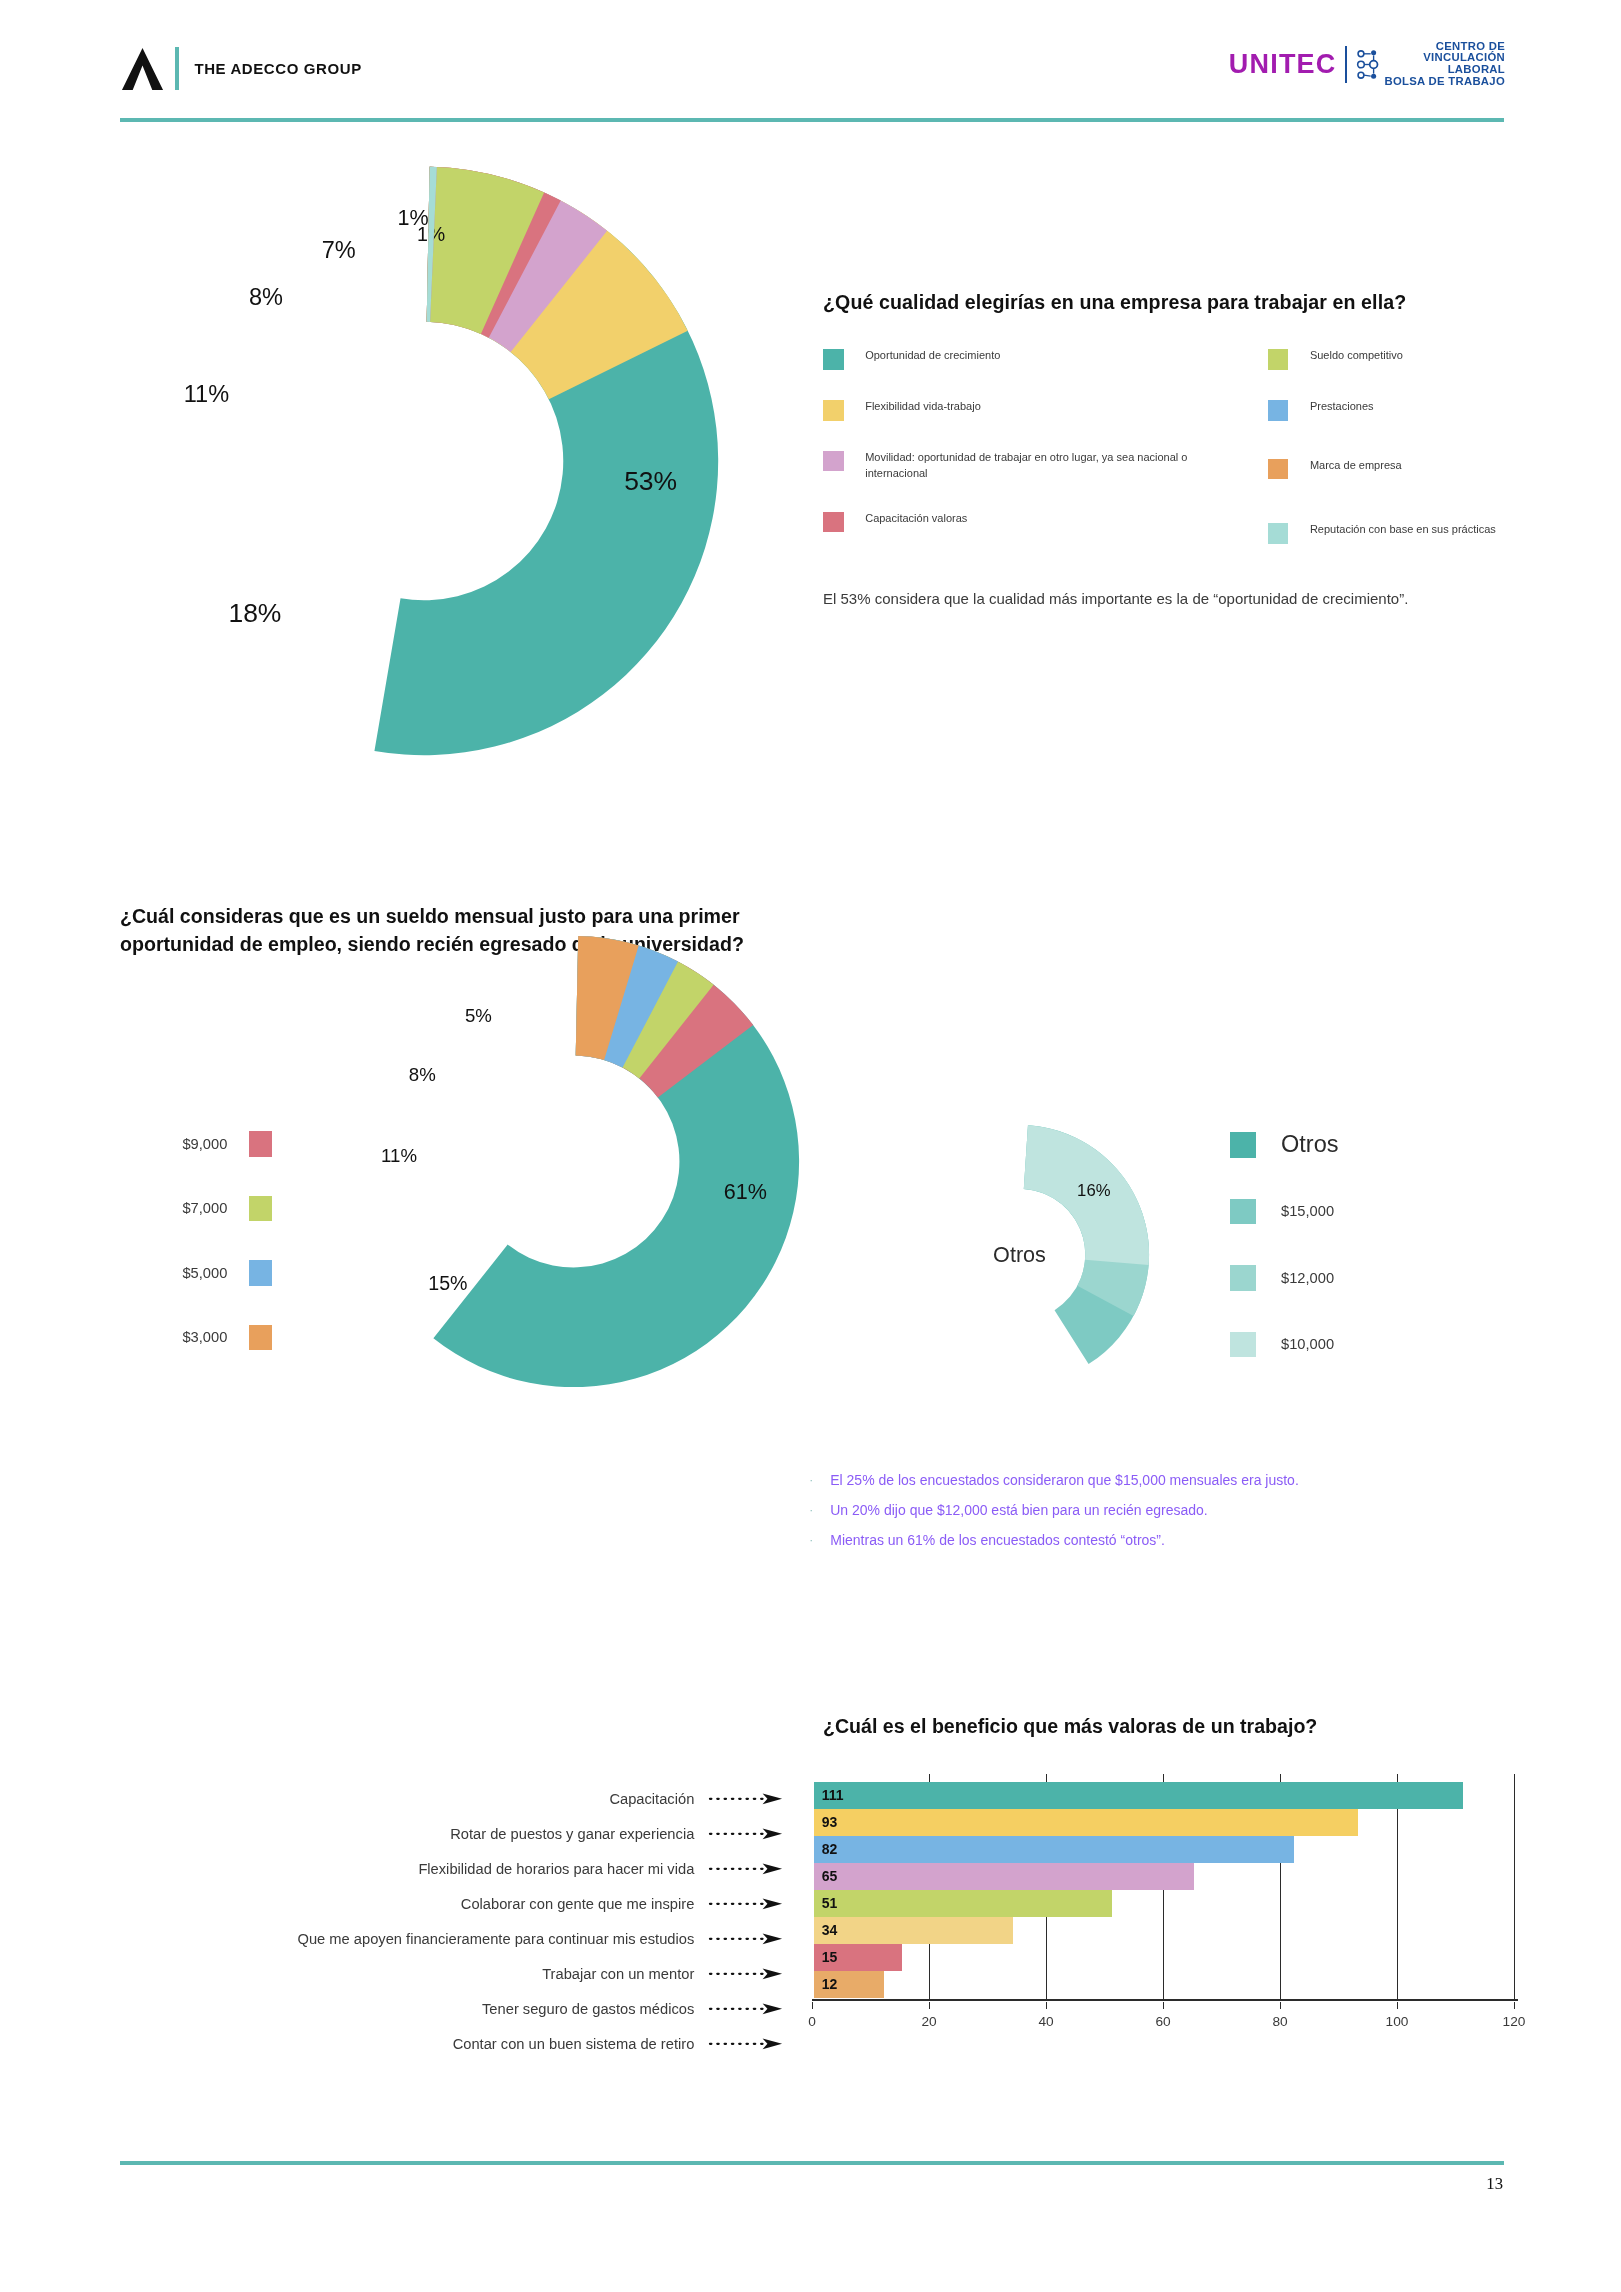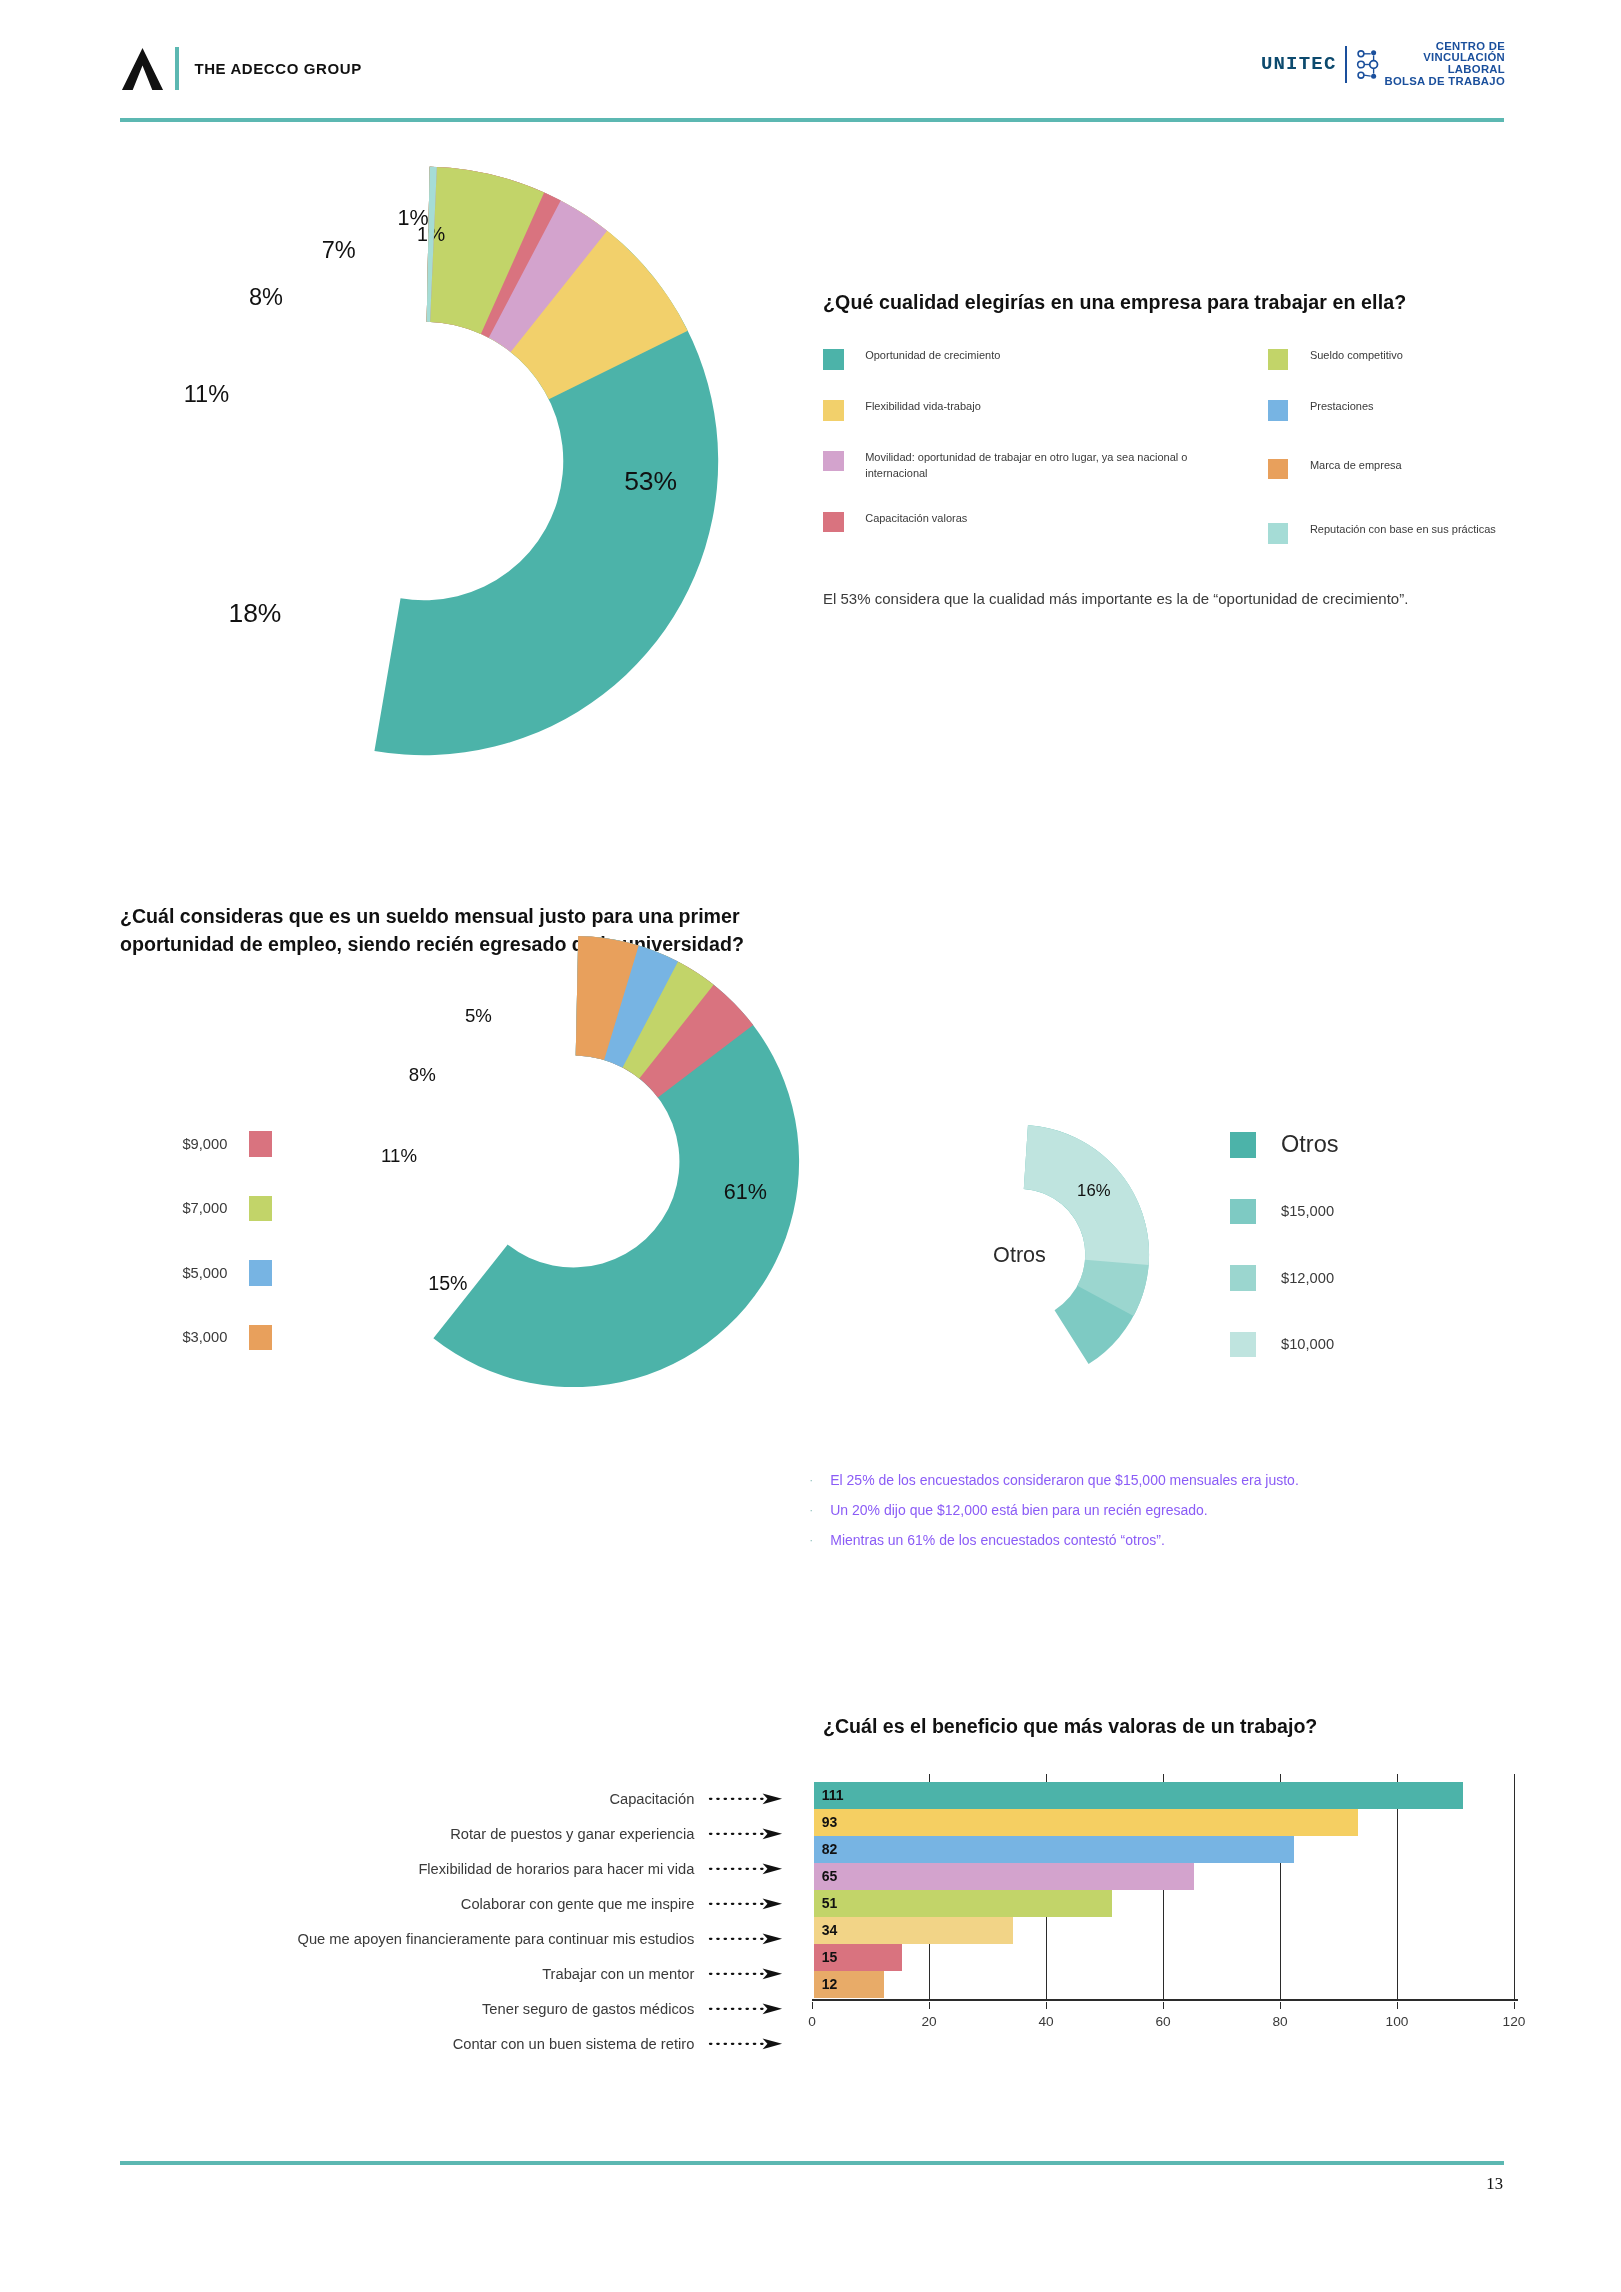--- a/index.html
+++ b/index.html
@@ -7,21 +7,21 @@
   .page{position:absolute;inset:0;background:#fff;}
 
   
   .hdr{position:absolute;left:0;top:0;width:1621px;height:132px;}
   .adecco{position:absolute;left:120px;top:44px;display:flex;align-items:center;height:49px;}
   .adecco-a{width:45px;height:45px;position:relative;}
   .adecco-a svg{display:block;}
   .adecco-rule{width:3.9px;height:43px;background:#5cb8b2;margin:0 15.7px 0 9.8px;}
   .adecco-txt{font-weight:bold;font-size:15px;letter-spacing:0.6px;color:#111;font-family:"Liberation Sans",sans-serif;}
   .unitec{position:absolute;right:116px;top:41px;display:flex;align-items:center;}
-  .unitec-word{font-weight:bold;font-size:19px;letter-spacing:1.2px;color:#0c4a6e;font-family:Liberation Mono, monospace;}
+  .unitec-word{font-weight:bold;font-size:27px;letter-spacing:1.2px;color:#a21caf;font-family:Liberation Sans, sans-serif;}
   .unitec-bar{width:2px;height:37px;background:#1a4f9c;margin:0 8.8px;}
   .unitec-cvl{display:flex;align-items:center;}
   .cvl-dots{width:25.5px;height:35px;margin-right:2.9px;}
   .cvl-lines{display:flex;flex-direction:column;line-height:1.0;text-align:right;}
   .cvl-lines span{font-weight:bold;font-size:11.3px;letter-spacing:0.3px;color:#1a4f9c;white-space:nowrap;}
   .cvl-sub{font-size:5.3px;letter-spacing:0.7px;color:#c0392b;font-weight:bold;margin-top:1px;}
   .hdr-rule{position:absolute;left:120px;top:118px;width:1384px;height:3.9px;background:#5cb8b2;}
   .hdr-rule::after{content:"";position:absolute;right:-1px;top:0;width:0;height:0;}
 
   

